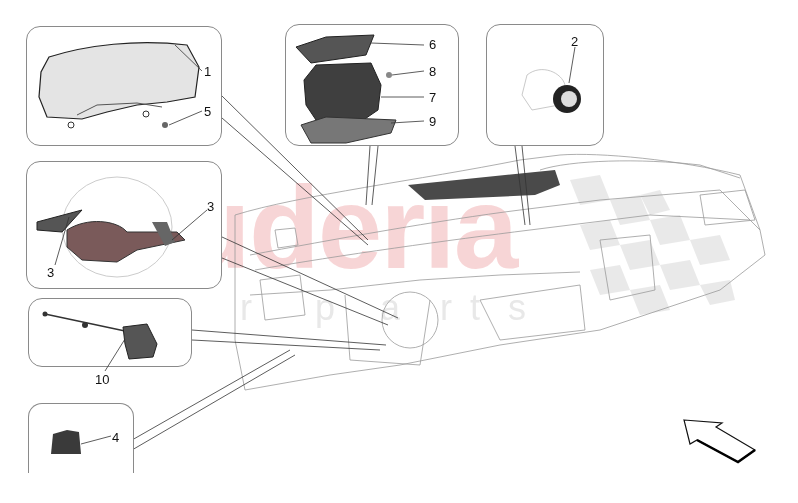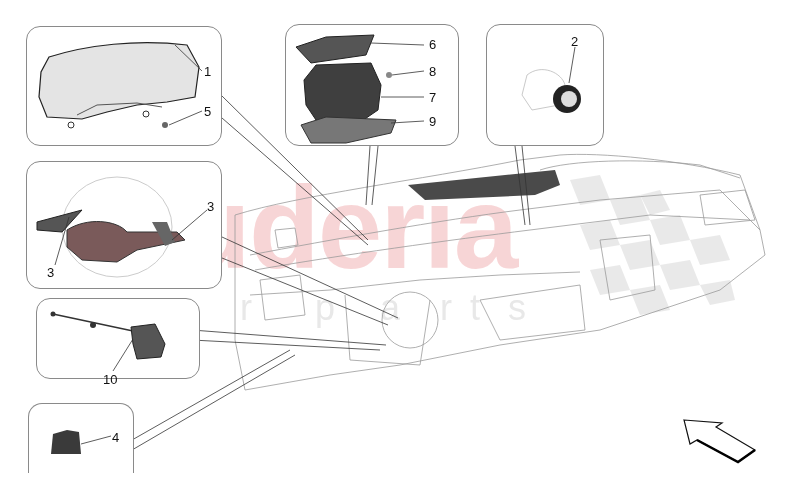--- a/index.html
+++ b/index.html
@@ -129,21 +129,21 @@
       <path d="M10,60 L40,52 L55,48 L35,70 L10,68 Z" fill="#555" stroke="#222"></path>
       <path d="M40,68 C60,55 90,58 100,70 L150,70 L158,78 L110,88 L90,100 L55,98 L40,85 Z" fill="#7a5a5a" stroke="#333"></path>
       <path d="M125,60 L140,60 L148,80 L138,84 Z" fill="#666"></path>
       <line x1="145" y1="78" x2="180" y2="48" stroke="#333" stroke-width=".8"></line>
       <line x1="42" y1="55" x2="28" y2="103" stroke="#333" stroke-width=".8"></line>
     </svg>
     <span class="callout" style="left:180px;top:38px">3</span>
     <span class="callout" style="left:20px;top:104px">3</span>
   </div>
 
-  <div class="panel" style="left:36px;top:298px;width:164px;height:81px;padding-left:40px;">
+  <div class="panel" style="left:28px;top:298px;width:164px;height:69px;padding-left:40px;">
     <svg width="164" height="95">
       <line x1="16" y1="15" x2="96" y2="32" stroke="#333" stroke-width="1.5"></line>
       <circle cx="16" cy="15" r="2.5" fill="#333"></circle>
       <circle cx="56" cy="26" r="3" fill="#333"></circle>
       <path d="M94,28 L118,25 L128,45 L124,58 L100,60 L96,45 Z" fill="#555" stroke="#222"></path>
       <line x1="96" y1="40" x2="76" y2="72" stroke="#333" stroke-width=".8"></line>
     </svg>
     <span class="callout" style="left:66px;top:74px">10</span>
   </div>
 

